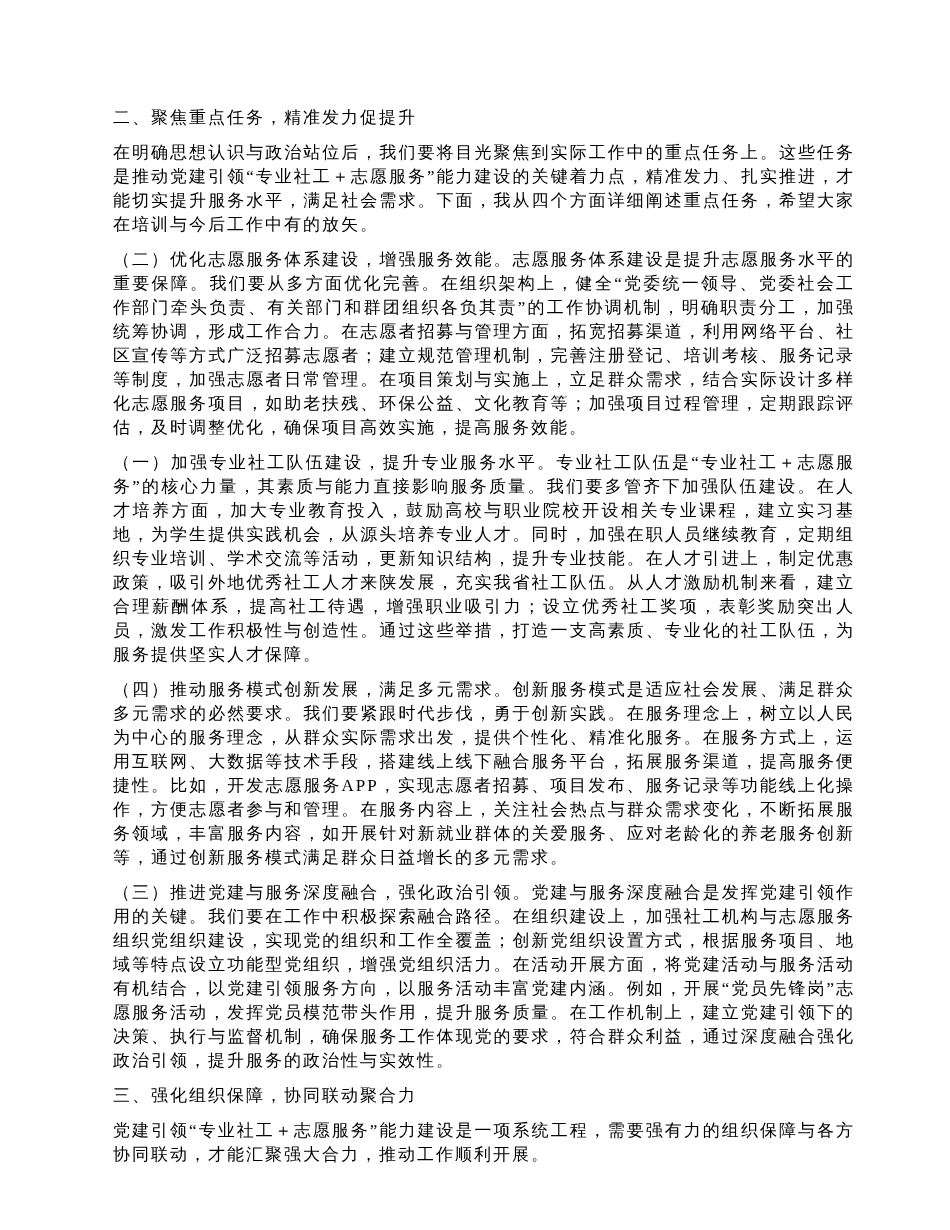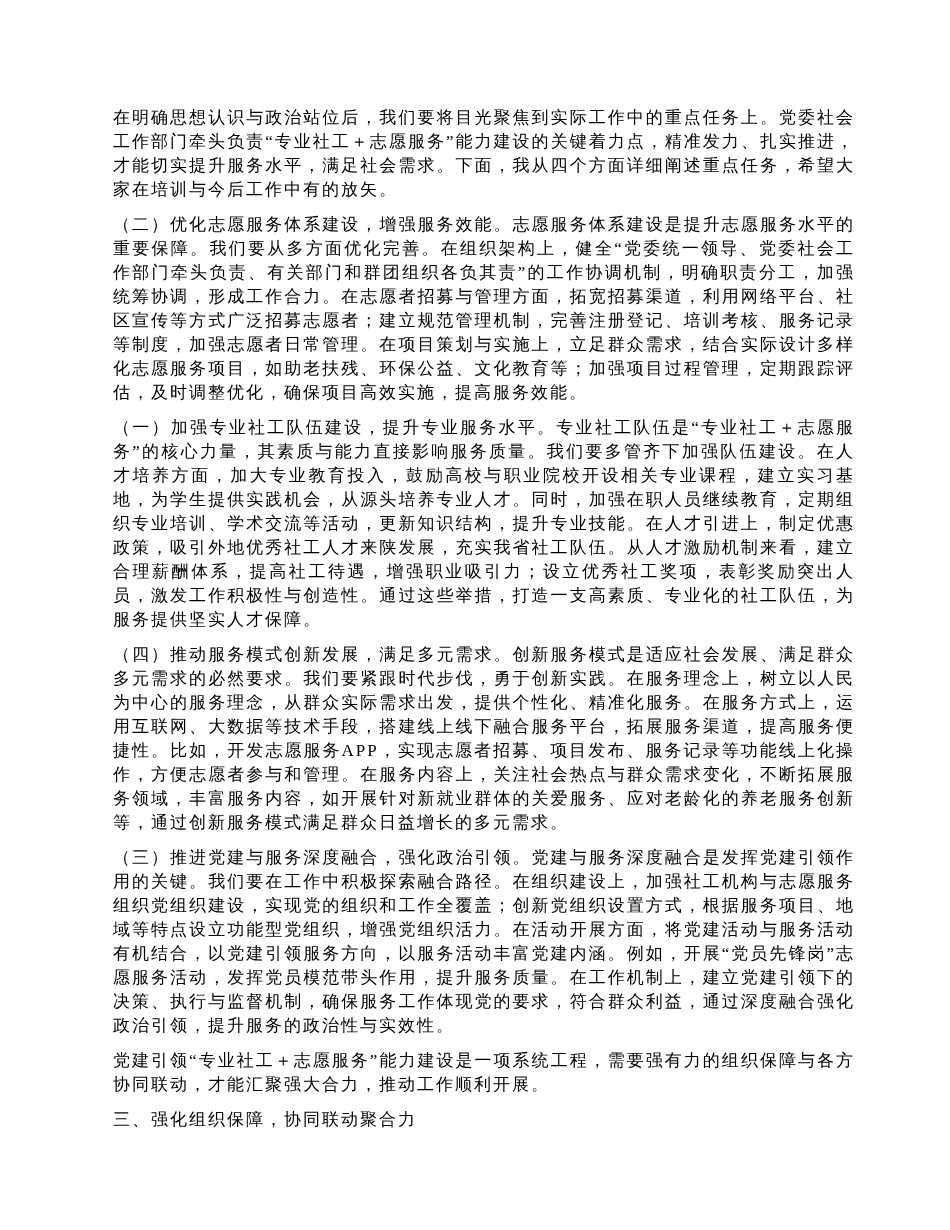--- a/index.html
+++ b/index.html
@@ -30,20 +30,21 @@
     word-break: break-all;
   }
   .heading {
     font-weight: normal;
   }
 </style>
 </head>
 <body>
 
 <div class="page">
-  <p class="block">在明确思想认识与政治站位后，我们要将目光聚焦到实际工作中的重点任务上。党委社会工作部门牵头负责“专业社工＋志愿服务”能力建设的关键着力点，精准发力、扎实推进，才能切实提升服务水平，满足社会需求。下面，我从四个方面详细阐述重点任务，希望大家在培训与今后工作中有的放矢。</p>
+  <p class="block heading">二、聚焦重点任务，精准发力促提升</p>
+  <p class="block">在明确思想认识与政治站位后，我们要将目光聚焦到实际工作中的重点任务上。这些任务是推动党建引领“专业社工＋志愿服务”能力建设的关键着力点，精准发力、扎实推进，才能切实提升服务水平，满足社会需求。下面，我从四个方面详细阐述重点任务，希望大家在培训与今后工作中有的放矢。</p>
   <p class="block">（二）优化志愿服务体系建设，增强服务效能。志愿服务体系建设是提升志愿服务水平的重要保障。我们要从多方面优化完善。在组织架构上，健全“党委统一领导、党委社会工作部门牵头负责、有关部门和群团组织各负其责”的工作协调机制，明确职责分工，加强统筹协调，形成工作合力。在志愿者招募与管理方面，拓宽招募渠道，利用网络平台、社区宣传等方式广泛招募志愿者；建立规范管理机制，完善注册登记、培训考核、服务记录等制度，加强志愿者日常管理。在项目策划与实施上，立足群众需求，结合实际设计多样化志愿服务项目，如助老扶残、环保公益、文化教育等；加强项目过程管理，定期跟踪评估，及时调整优化，确保项目高效实施，提高服务效能。</p>
   <p class="block">（一）加强专业社工队伍建设，提升专业服务水平。专业社工队伍是“专业社工＋志愿服务”的核心力量，其素质与能力直接影响服务质量。我们要多管齐下加强队伍建设。在人才培养方面，加大专业教育投入，鼓励高校与职业院校开设相关专业课程，建立实习基地，为学生提供实践机会，从源头培养专业人才。同时，加强在职人员继续教育，定期组织专业培训、学术交流等活动，更新知识结构，提升专业技能。在人才引进上，制定优惠政策，吸引外地优秀社工人才来陕发展，充实我省社工队伍。从人才激励机制来看，建立合理薪酬体系，提高社工待遇，增强职业吸引力；设立优秀社工奖项，表彰奖励突出人员，激发工作积极性与创造性。通过这些举措，打造一支高素质、专业化的社工队伍，为服务提供坚实人才保障。</p>
   <p class="block">（四）推动服务模式创新发展，满足多元需求。创新服务模式是适应社会发展、满足群众多元需求的必然要求。我们要紧跟时代步伐，勇于创新实践。在服务理念上，树立以人民为中心的服务理念，从群众实际需求出发，提供个性化、精准化服务。在服务方式上，运用互联网、大数据等技术手段，搭建线上线下融合服务平台，拓展服务渠道，提高服务便捷性。比如，开发志愿服务APP，实现志愿者招募、项目发布、服务记录等功能线上化操作，方便志愿者参与和管理。在服务内容上，关注社会热点与群众需求变化，不断拓展服务领域，丰富服务内容，如开展针对新就业群体的关爱服务、应对老龄化的养老服务创新等，通过创新服务模式满足群众日益增长的多元需求。</p>
   <p class="block">（三）推进党建与服务深度融合，强化政治引领。党建与服务深度融合是发挥党建引领作用的关键。我们要在工作中积极探索融合路径。在组织建设上，加强社工机构与志愿服务组织党组织建设，实现党的组织和工作全覆盖；创新党组织设置方式，根据服务项目、地域等特点设立功能型党组织，增强党组织活力。在活动开展方面，将党建活动与服务活动有机结合，以党建引领服务方向，以服务活动丰富党建内涵。例如，开展“党员先锋岗”志愿服务活动，发挥党员模范带头作用，提升服务质量。在工作机制上，建立党建引领下的决策、执行与监督机制，确保服务工作体现党的要求，符合群众利益，通过深度融合强化政治引领，提升服务的政治性与实效性。</p>
+  <p class="block heading">三、强化组织保障，协同联动聚合力</p>
   <p class="block">党建引领“专业社工＋志愿服务”能力建设是一项系统工程，需要强有力的组织保障与各方协同联动，才能汇聚强大合力，推动工作顺利开展。</p>
-  <p class="block heading">三、强化组织保障，协同联动聚合力</p>
 </div>
 
 </body></html>

